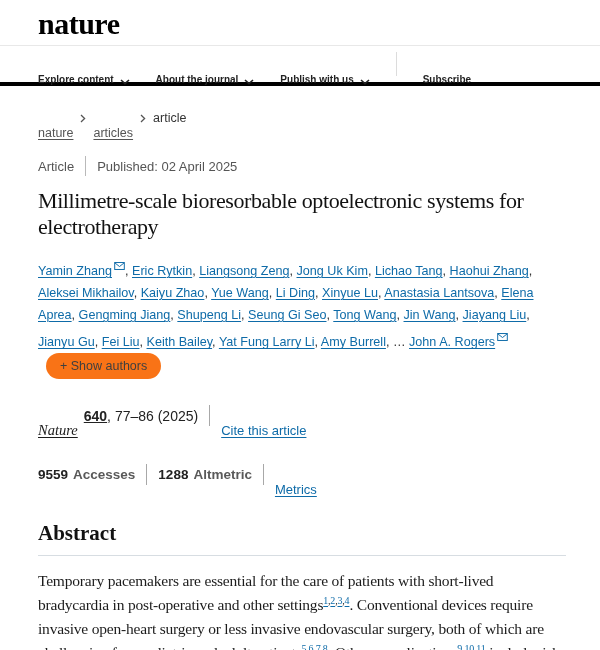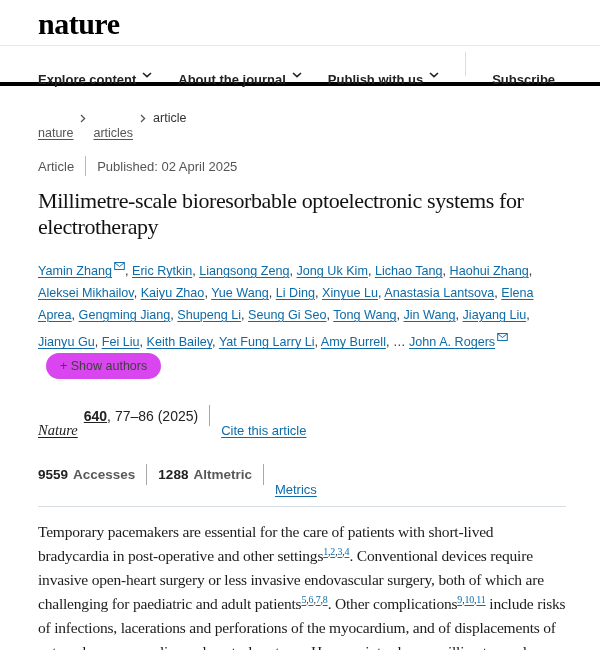--- a/index.html
+++ b/index.html
@@ -19,22 +19,22 @@
     font-weight:700; font-size:30px; letter-spacing:-0.5px; color:#000;
     text-decoration:none; cursor:pointer;
   }
   .nav {
     display:flex; align-items:center; height:41px;
     border-top:1px solid #e8e8e8; border-bottom:4px solid #000;
     padding-left:38px; gap:26px;
   }
   .nav-left { display:flex; align-items:center; gap:26px; }
   .nav-item {
-    font-size:13px; font-weight:700; color:#222; text-decoration:none;
-    display:inline-flex; align-items:flex-start; gap:6px; white-space:nowrap;
+    font-size:10px; font-weight:700; color:#222; text-decoration:none;
+    display:inline-flex; align-items:flex-end; gap:6px; white-space:nowrap;
   }
   .nav-chevron svg { display:block; }
   .nav-divider { width:1px; height:24px; background:#dcdcdc; }
 
   
   main { padding:0 34px 0 38px; }
 
   .breadcrumb { margin-top:10px; font-size:12.5px; color:#555;
     display:flex; align-items:center; gap:7px; }
   .crumb { color:#333; text-decoration:none; }
@@ -53,21 +53,21 @@
     color:#121212;
   }
 
   .authors { margin:14px 0 0; font-size:12.6px; line-height:22px; color:#333; }
   .author-link { color:var(--link); text-decoration:underline;
     text-decoration-thickness:1px; }
   .env { margin-left:2px; }
   .env svg { color:var(--link); }
   .show-authors {
     font-family:"Liberation Sans","DejaVu Sans",sans-serif;
-    font-size:12.5px; color:#3f3f3f; background:#d946ef;
+    font-size:12.5px; color:#3f3f3f; background:#f97316;
     border:none; border-radius:16px; padding:6px 14px; margin-left:8px;
     cursor:pointer; vertical-align:middle;
   }
 
   .citation-row { margin-top:13px; font-size:14px; color:#222;
     display:flex; align-items:center; }
   .journal-link { font-family:"Liberation Serif","DejaVu Serif",serif;
     font-style:italic; color:#1c1c1c; margin-right:6px; font-size:14.5px; }
   .vol { font-weight:700;text-decoration:underline; }
   .blue-link { color:var(--link); font-size:13px; }
@@ -163,16 +163,17 @@
     <span class="count">9559</span>
     <span class="muted">Accesses</span>
     <span class="vbar vbar-tall"></span>
     <span class="count">1288</span>
     <span class="muted">Altmetric</span>
     <span class="vbar vbar-tall"></span>
     <a class="blue-link">Metrics</a>
   </div>
 
   <section class="abstract">
+    <h2>Abstract</h2>
     <hr class="abstract-divider">
     <p class="abstract-text" id="abstract-text">Temporary pacemakers are essential for the care of patients with short-lived bradycardia in post-operative and other settings<sup class="refs"><a class="ref-link">1</a>,<a class="ref-link">2</a>,<a class="ref-link">3</a>,<a class="ref-link">4</a></sup>. Conventional devices require invasive open-heart surgery or less invasive endovascular surgery, both of which are challenging for paediatric and adult patients<sup class="refs"><a class="ref-link">5</a>,<a class="ref-link">6</a>,<a class="ref-link">7</a>,<a class="ref-link">8</a></sup>. Other complications<sup class="refs"><a class="ref-link">9</a>,<a class="ref-link">10</a>,<a class="ref-link">11</a></sup> include risks of infections, lacerations and perforations of the myocardium, and of displacements of external power supplies and control systems. Here we introduce a millimetre-scale bioresorbable optoelectronic system with an onboard power supply and a wireless, optical control mechanism with generalized capabilities in electrotherapy and specific application opportunities in temporary cardiac pacing. The extremely small sizes of these devices enable minimally invasive implantation,</p>
   </section>
 </main>
 
 </body></html>

